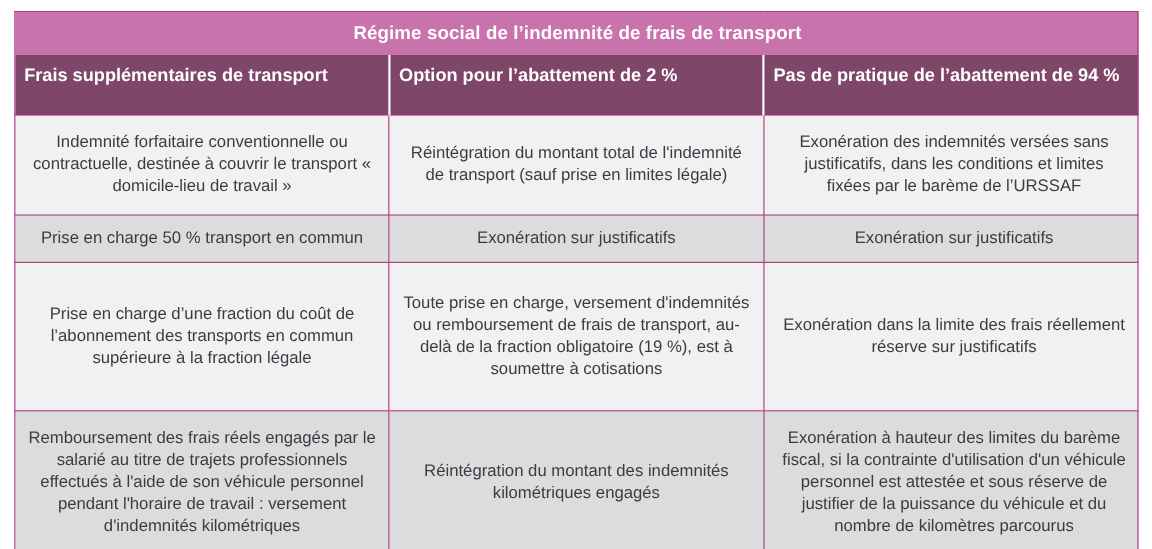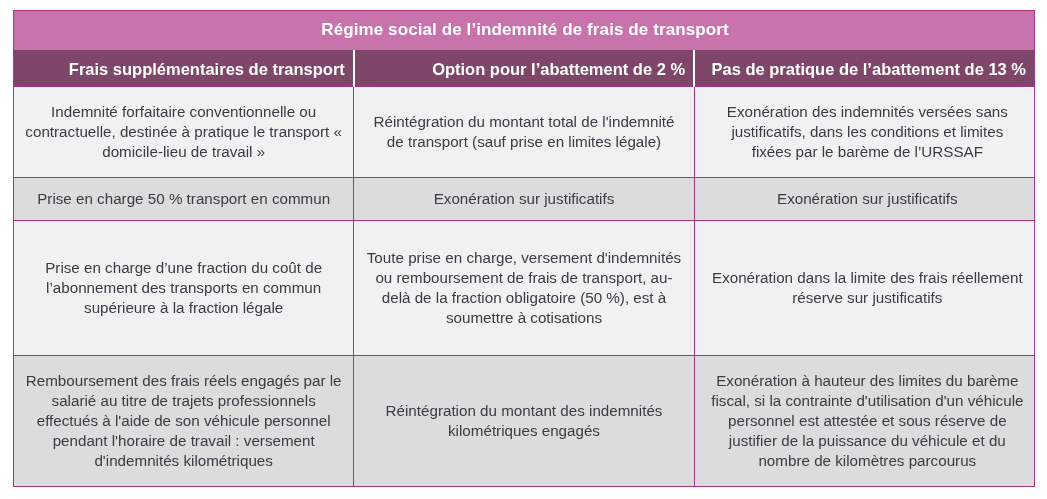--- a/index.html
+++ b/index.html
@@ -40,23 +40,23 @@
     border: none;
     letter-spacing: 0.1px;
   }
 
   
   tr.header-row th {
     background: #7e4668;
     color: #ffffff;
     font-weight: bold;
     font-size: 16.5px;
-    text-align: right;
+    text-align: left;
     vertical-align: middle;
-    padding: 9px 8px 6px 8px;
+    padding: 9px 8px 24px 8px;
     line-height: 1.28;
     border-left: 2px solid #ffffff;
     border-right: none;
     border-top: none;
     border-bottom: none;
   }
   tr.header-row th:first-child {
     border-left: none;
   }
 
@@ -89,27 +89,27 @@
 
 <div class="table-wrap">
   <table class="social-table">
     <thead>
       <tr class="title-row">
         <td colspan="3">Régime social de l’indemnité de frais de transport</td>
       </tr>
       <tr class="header-row">
         <th class="col-a">Frais supplémentaires de transport</th>
         <th class="col-b">Option pour l’abattement de 2 %</th>
-        <th class="col-c">Pas de pratique de l’abattement de 13 %</th>
+        <th class="col-c">Pas de pratique de l’abattement de 94 %</th>
       </tr>
     </thead>
     <tbody>
       <tr class="row-light r1">
         <td class="col-a">
-          <span class="cell-text">Indemnité forfaitaire conventionnelle ou contractuelle, destinée à pratique le transport « domicile-lieu de travail »</span>
+          <span class="cell-text">Indemnité forfaitaire conventionnelle ou contractuelle, destinée à couvrir le transport « domicile-lieu de travail »</span>
         </td>
         <td class="col-b">
           <span class="cell-text">Réintégration du montant total de l'indemnité de transport (sauf prise en limites légale)</span>
         </td>
         <td class="col-c">
           <span class="cell-text">Exonération des indemnités versées sans justificatifs, dans les conditions et limites fixées par le barème de l’URSSAF</span>
         </td>
       </tr>
       <tr class="row-dark r2">
         <td class="col-a">
@@ -120,21 +120,21 @@
         </td>
         <td class="col-c">
           <span class="cell-text">Exonération sur justificatifs</span>
         </td>
       </tr>
       <tr class="row-light r3">
         <td class="col-a">
           <span class="cell-text">Prise en charge d’une fraction du coût de l’abonnement des transports en commun supérieure à la fraction légale</span>
         </td>
         <td class="col-b">
-          <span class="cell-text">Toute prise en charge, versement d'indemnités ou remboursement de frais de transport, au-delà de la fraction obligatoire (50 %), est à soumettre à cotisations</span>
+          <span class="cell-text">Toute prise en charge, versement d'indemnités ou remboursement de frais de transport, au-delà de la fraction obligatoire (19 %), est à soumettre à cotisations</span>
         </td>
         <td class="col-c">
           <span class="cell-text">Exonération dans la limite des frais réellement réserve sur justificatifs</span>
         </td>
       </tr>
       <tr class="row-dark r4">
         <td class="col-a">
           <span class="cell-text">Remboursement des frais réels engagés par le salarié au titre de trajets professionnels effectués à l'aide de son véhicule personnel pendant l'horaire de travail : versement d'indemnités kilométriques</span>
         </td>
         <td class="col-b">

